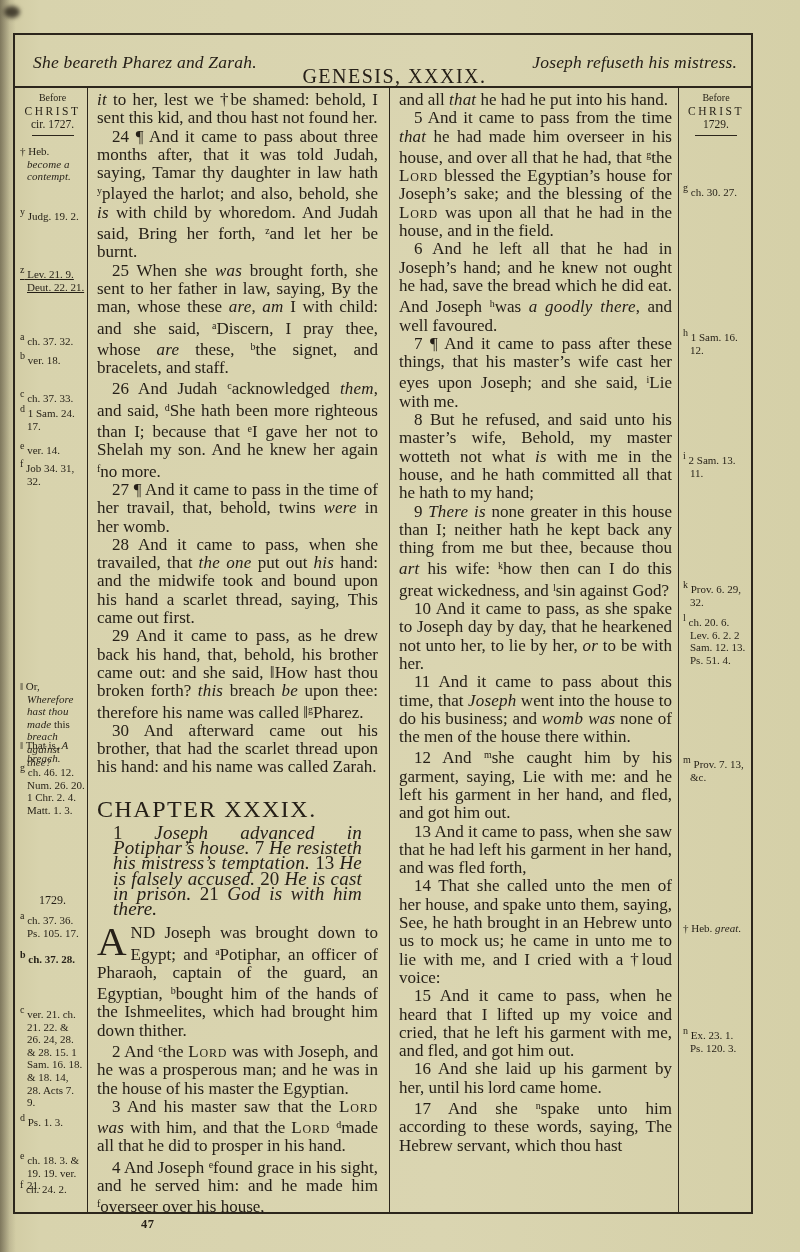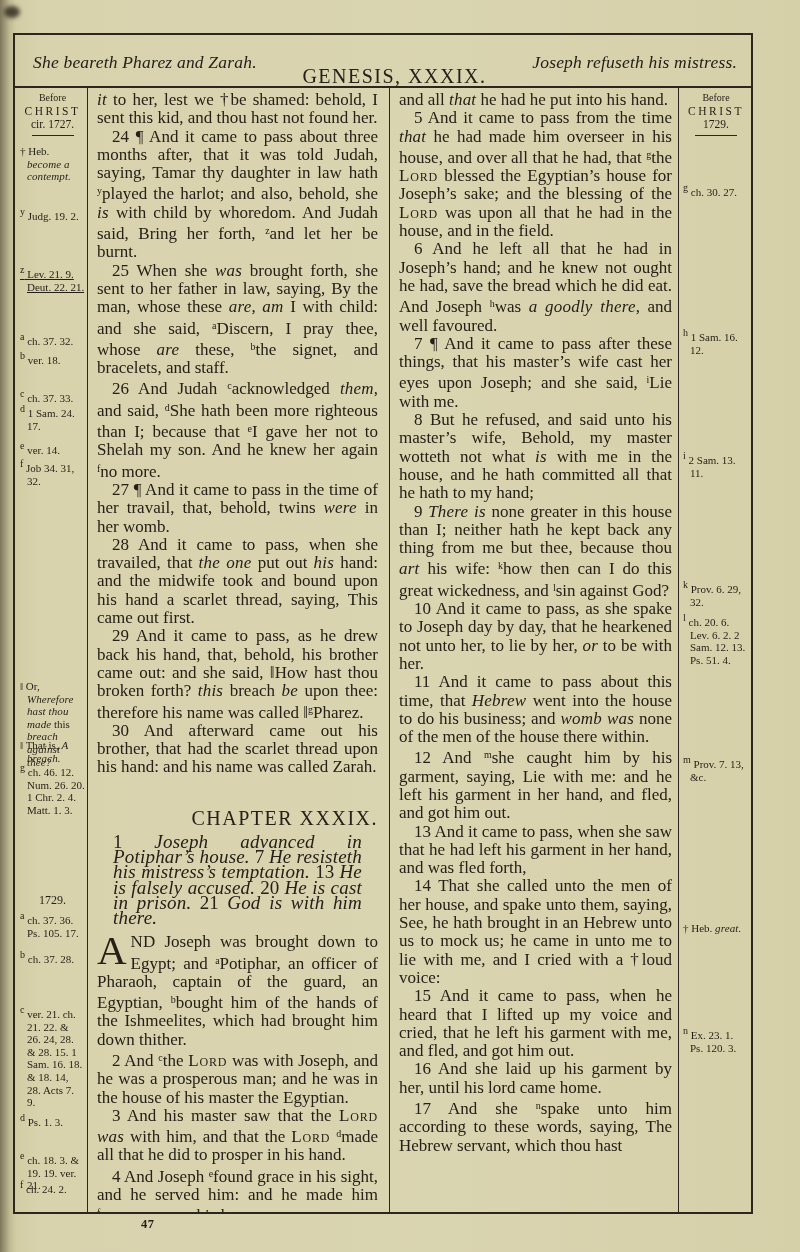--- a/index.html
+++ b/index.html
@@ -20,21 +20,21 @@
   .body-grid{display:flex;height:1124px;box-sizing:border-box;overflow:hidden;}
   .refcol{position:relative;box-sizing:border-box;font-size:11px;line-height:12.6px;color:#241f16;}
   .refcol.left{width:73px;border-right:1.5px solid #2c261c;padding:4px 2px 0 5px;}
   .refcol.right{width:72px;border-left:1.5px solid #2c261c;padding:4px 2px 0 5px;}
   .textcol{box-sizing:border-box;font-size:17px;line-height:18.3px;text-align:justify;overflow:hidden;}
   #col-left{width:302px;border-right:1.5px solid #2c261c;padding:3px 11px 0 9px;}
   #col-right{width:288px;padding:3px 6px 8px 9px;}
   .textcol p{margin:0;text-indent:15px;}
   .textcol p.cont{text-indent:0;}
   .textcol p.first{text-indent:0;}
-  .textcol p.chapter{text-indent:0;text-align:right;font-size:20px;letter-spacing:1.5px;margin:32px 0 7px;}
+  .textcol p.chapter{text-indent:0;text-align:left;font-size:24px;letter-spacing:1.5px;margin:23px 0 7px;}
   .textcol p.summary{text-indent:0;font-size:19px;line-height:15.2px;margin:0 16px 8px;}
   .sup{font-size:10px;vertical-align:5px;letter-spacing:0;}
   i{letter-spacing:.2px;}
   .sc{font-variant:small-caps;letter-spacing:.8px;}
   .dropcap{float:left;font-size:41px;line-height:32px;padding:1px 4px 0 0;}
   
   .mhead{text-align:center;margin-bottom:2px;}
   .mhead .l1{display:block;font-size:10px;}
   .mhead .l2{display:block;font-size:11.5px;letter-spacing:2.5px;}
   .mhead .l3{display:block;font-size:11.5px;margin-top:1px;}
@@ -76,21 +76,21 @@
           <div class="note" style="top: 262px;"><span class="sup">b</span> ver. 18.</div>
           <div class="note" style="top: 300px;"><span class="sup">c</span> ch. 37. 33.</div>
           <div class="note" style="top: 315px;"><span class="sup">d</span> 1 Sam. 24. 17.</div>
           <div class="note" style="top: 352px;"><span class="sup">e</span> ver. 14.</div>
           <div class="note" style="top: 370px;"><span class="sup">f</span> Job 34. 31, 32.</div>
           <div class="note" style="top: 592px;">‖ Or, <i>Wherefore hast thou made</i> this <i>breach against thee?</i></div>
           <div class="note" style="top: 651px;">‖ That is, <i>A breach.</i></div>
           <div class="note" style="top: 674px;"><span class="sup">g</span> ch. 46. 12. Num. 26. 20. 1 Chr. 2. 4. Matt. 1. 3.</div>
           <div class="note year" style="top: 806px;">1729.</div>
           <div class="note" style="top: 822px;"><span class="sup">a</span> ch. 37. 36. Ps. 105. 17.</div>
-          <div class="note" style="top: 861px;"><span class="sup">b</span> ch. 37. 28.</div>
+          <div class="note" style="top: 861px; font-weight: bold;"><span class="sup">b</span> ch. 37. 28.</div>
           <div class="note" style="top: 916px;"><span class="sup">c</span> ver. 21. ch. 21. 22. &amp; 26. 24, 28. &amp; 28. 15. 1 Sam. 16. 18. &amp; 18. 14, 28. Acts 7. 9.</div>
           <div class="note" style="top: 1024px;"><span class="sup">d</span> Ps. 1. 3.</div>
           <div class="note" style="top: 1062px;"><span class="sup">e</span> ch. 18. 3. &amp; 19. 19. ver. 21.</div>
           <div class="note" style="top: 1091px;"><span class="sup">f</span> ch. 24. 2.</div>
         </div>
 
       <div class="textcol" id="col-left">
           <p class="cont"><i>it</i> to her, lest we †be shamed: behold, I sent this kid, and thou hast not found her.</p>
           <p class="verse">24 ¶ And it came to pass about three months after, that it was told Judah, saying, Tamar thy daughter in law hath <span class="sup">y</span>played the harlot; and also, behold, she <i>is</i> with child by whoredom. And Judah said, Bring her forth, <span class="sup">z</span>and let her be burnt.</p>
           <p class="verse">25 When she <i>was</i> brought forth, she sent to her father in law, saying, By the man, whose these <i>are</i>, <i>am</i> I with child: and she said, <span class="sup">a</span>Discern, I pray thee, whose <i>are</i> these, <span class="sup">b</span>the signet, and bracelets, and staff.</p>
@@ -108,21 +108,21 @@
         </div>
 
       <div class="textcol" id="col-right">
           <p class="cont">and all <i>that</i> he had he put into his hand.</p>
           <p class="verse">5 And it came to pass from the time <i>that</i> he had made him overseer in his house, and over all that he had, that <span class="sup">g</span>the <span class="sc">Lord</span> blessed the Egyptian’s house for Joseph’s sake; and the blessing of the <span class="sc">Lord</span> was upon all that he had in the house, and in the field.</p>
           <p class="verse">6 And he left all that he had in Joseph’s hand; and he knew not ought he had, save the bread which he did eat. And Joseph <span class="sup">h</span>was <i>a goodly there</i>, and well favoured.</p>
           <p class="verse">7 ¶ And it came to pass after these things, that his master’s wife cast her eyes upon Joseph; and she said, <span class="sup">i</span>Lie with me.</p>
           <p class="verse">8 But he refused, and said unto his master’s wife, Behold, my master wotteth not what <i>is</i> with me in the house, and he hath committed all that he hath to my hand;</p>
           <p class="verse">9 <i>There is</i> none greater in this house than I; neither hath he kept back any thing from me but thee, because thou <i>art</i> his wife: <span class="sup">k</span>how then can I do this great wickedness, and <span class="sup">l</span>sin against God?</p>
           <p class="verse">10 And it came to pass, as she spake to Joseph day by day, that he hearkened not unto her, to lie by her, <i>or</i> to be with her.</p>
-          <p class="verse">11 And it came to pass about this time, that <i>Hebrew</i> went into the house to do his business; and <i>womb was</i> none of the men of the house there within.</p>
+          <p class="verse">11 And it came to pass about this time, that <i>Joseph</i> went into the house to do his business; and <i>womb was</i> none of the men of the house there within.</p>
           <p class="verse">12 And <span class="sup">m</span>she caught him by his garment, saying, Lie with me: and he left his garment in her hand, and fled, and got him out.</p>
           <p class="verse">13 And it came to pass, when she saw that he had left his garment in her hand, and was fled forth,</p>
           <p class="verse">14 That she called unto the men of her house, and spake unto them, saying, See, he hath brought in an Hebrew unto us to mock us; he came in unto me to lie with me, and I cried with a †loud voice:</p>
           <p class="verse">15 And it came to pass, when he heard that I lifted up my voice and cried, that he left his garment with me, and fled, and got him out.</p>
           <p class="verse">16 And she laid up his garment by her, until his lord came home.</p>
           <p class="verse">17 And she <span class="sup">n</span>spake unto him according to these words, saying, The Hebrew servant, which thou hast</p>
         </div>
 
       <div class="refcol right" id="right-margin">
         <div class="mhead">

